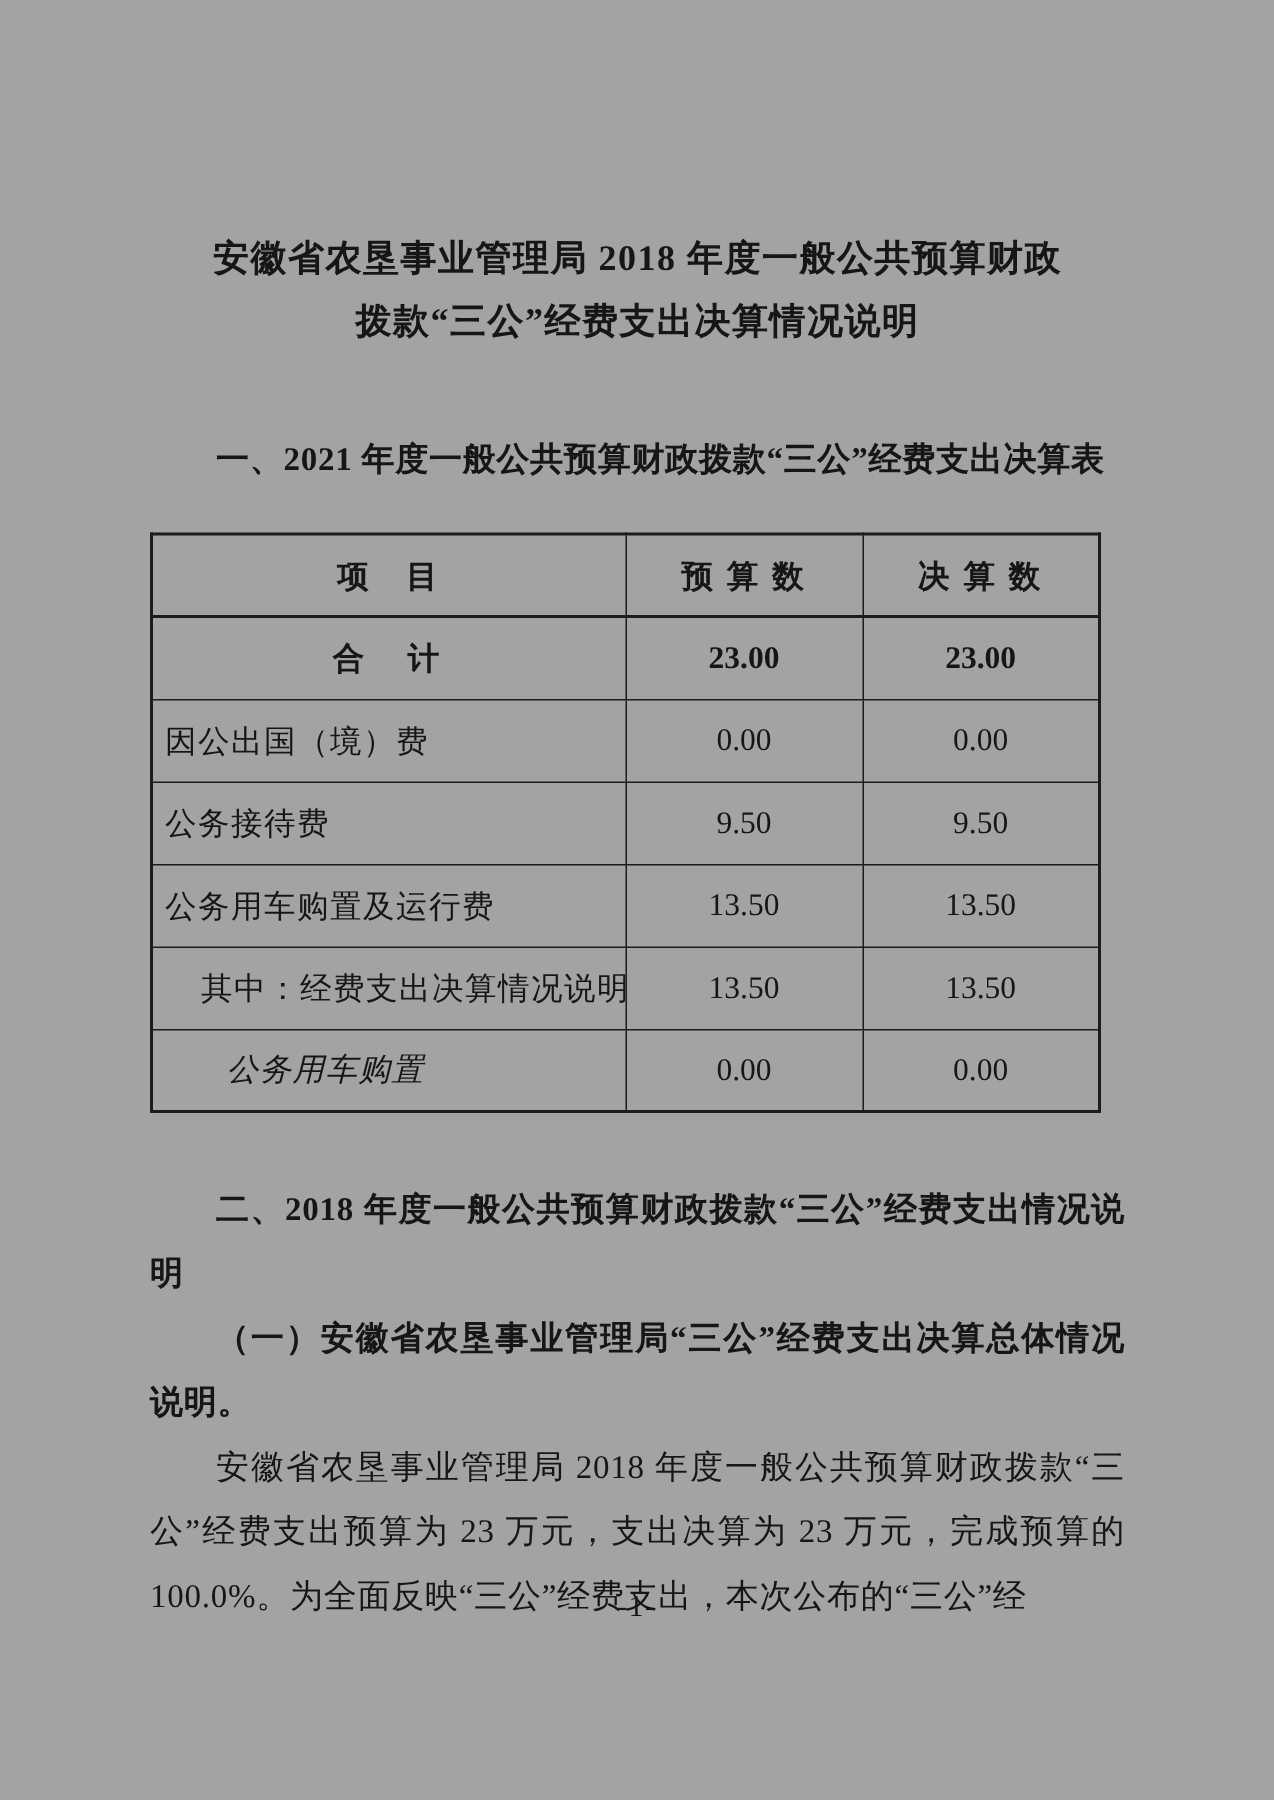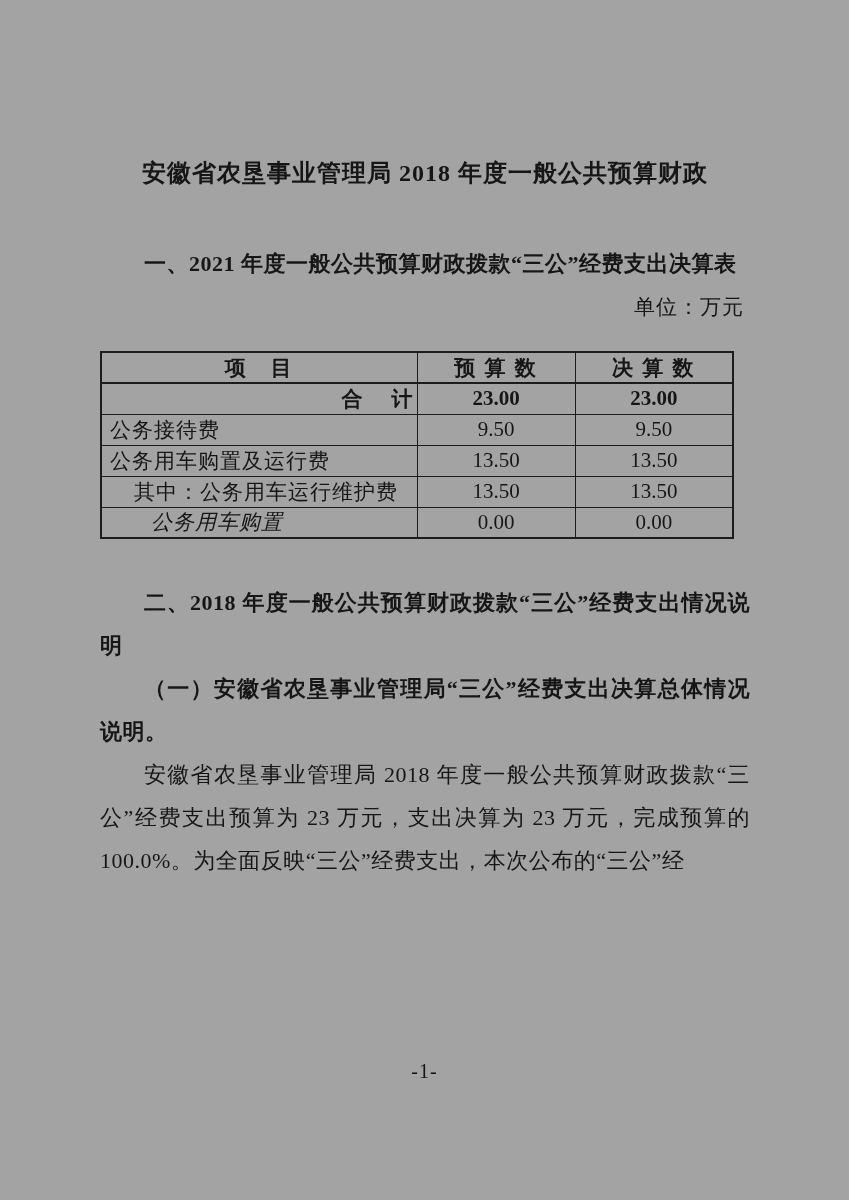--- a/index.html
+++ b/index.html
@@ -52,34 +52,34 @@
     margin-top: 28px;
     width: 632px;
     border-collapse: collapse;
     table-layout: fixed;
     border: 2px solid #1c1c1c;
   }
   table.budget col.c-item  { width: 316px; }
   table.budget col.c-num   { width: 158px; }
   table.budget th, table.budget td {
     border: 1px solid #1c1c1c;
-    height: 31px;
+    height: 55px;
     font-size: 21px;
     vertical-align: middle;
     overflow: hidden;
     white-space: nowrap;
   }
   table.budget thead th {
     font-weight: 700;
     text-align: center;
     border-bottom: 2px solid #1c1c1c;
     letter-spacing: 2px;
   }
   td.cell-item { text-align: left; padding-left: 8px; letter-spacing: 1px; }
-  td.cell-item.center { text-align: right; padding-left: 0; letter-spacing: 4px; }
+  td.cell-item.center { text-align: center; padding-left: 0; letter-spacing: 4px; }
   td.cell-item.indent-1 { padding-left: 32px; }
   td.cell-item.indent-2 { padding-left: 49px; font-style: italic; }
   td.cell-num { text-align: center; font-family: "Liberation Serif", "DejaVu Serif", serif; }
   tr.emphasis td { font-weight: 700; }
   .para {
     font-size: 22px;
     line-height: 43px;
     text-indent: 2em;
     text-align: justify;
     letter-spacing: 0.5px;
@@ -96,25 +96,25 @@
   }
 </style>
 </head>
 <body>
 
 <div class="page">
   <div class="content">
 
     <h1 class="doc-title">
       <span class="title-line">安徽省农垦事业管理局 2018 年度一般公共预算财政</span>
+      <span class="title-line">拨款“三公”经费支出决算情况说明</span>
     </h1>
 
     <p class="heading first">一、2021 年度一般公共预算财政拨款“三公”经费支出决算表</p>
 
-    <div class="unit-row">单位：万元</div>
 
     <table class="budget">
       <colgroup>
         <col class="c-item">
           <col class="c-num">
           <col class="c-num">
       </colgroup>
       <thead>
         <tr>
             <th>项　目</th>
@@ -122,31 +122,36 @@
             <th>决 算 数</th>
           </tr>
       </thead>
       <tbody>
           <tr class="emphasis">
             <td class="cell-item center">合　计</td>
             <td class="cell-num">23.00</td>
             <td class="cell-num">23.00</td>
           </tr>
           <tr>
+            <td class="cell-item">因公出国（境）费</td>
+            <td class="cell-num">0.00</td>
+            <td class="cell-num">0.00</td>
+          </tr>
+          <tr>
             <td class="cell-item">公务接待费</td>
             <td class="cell-num">9.50</td>
             <td class="cell-num">9.50</td>
           </tr>
           <tr>
             <td class="cell-item">公务用车购置及运行费</td>
             <td class="cell-num">13.50</td>
             <td class="cell-num">13.50</td>
           </tr>
           <tr>
-            <td class="cell-item indent-1">其中：公务用车运行维护费</td>
+            <td class="cell-item indent-1">其中：经费支出决算情况说明</td>
             <td class="cell-num">13.50</td>
             <td class="cell-num">13.50</td>
           </tr>
           <tr>
             <td class="cell-item indent-2">公务用车购置</td>
             <td class="cell-num">0.00</td>
             <td class="cell-num">0.00</td>
           </tr>
         </tbody>
     </table>

